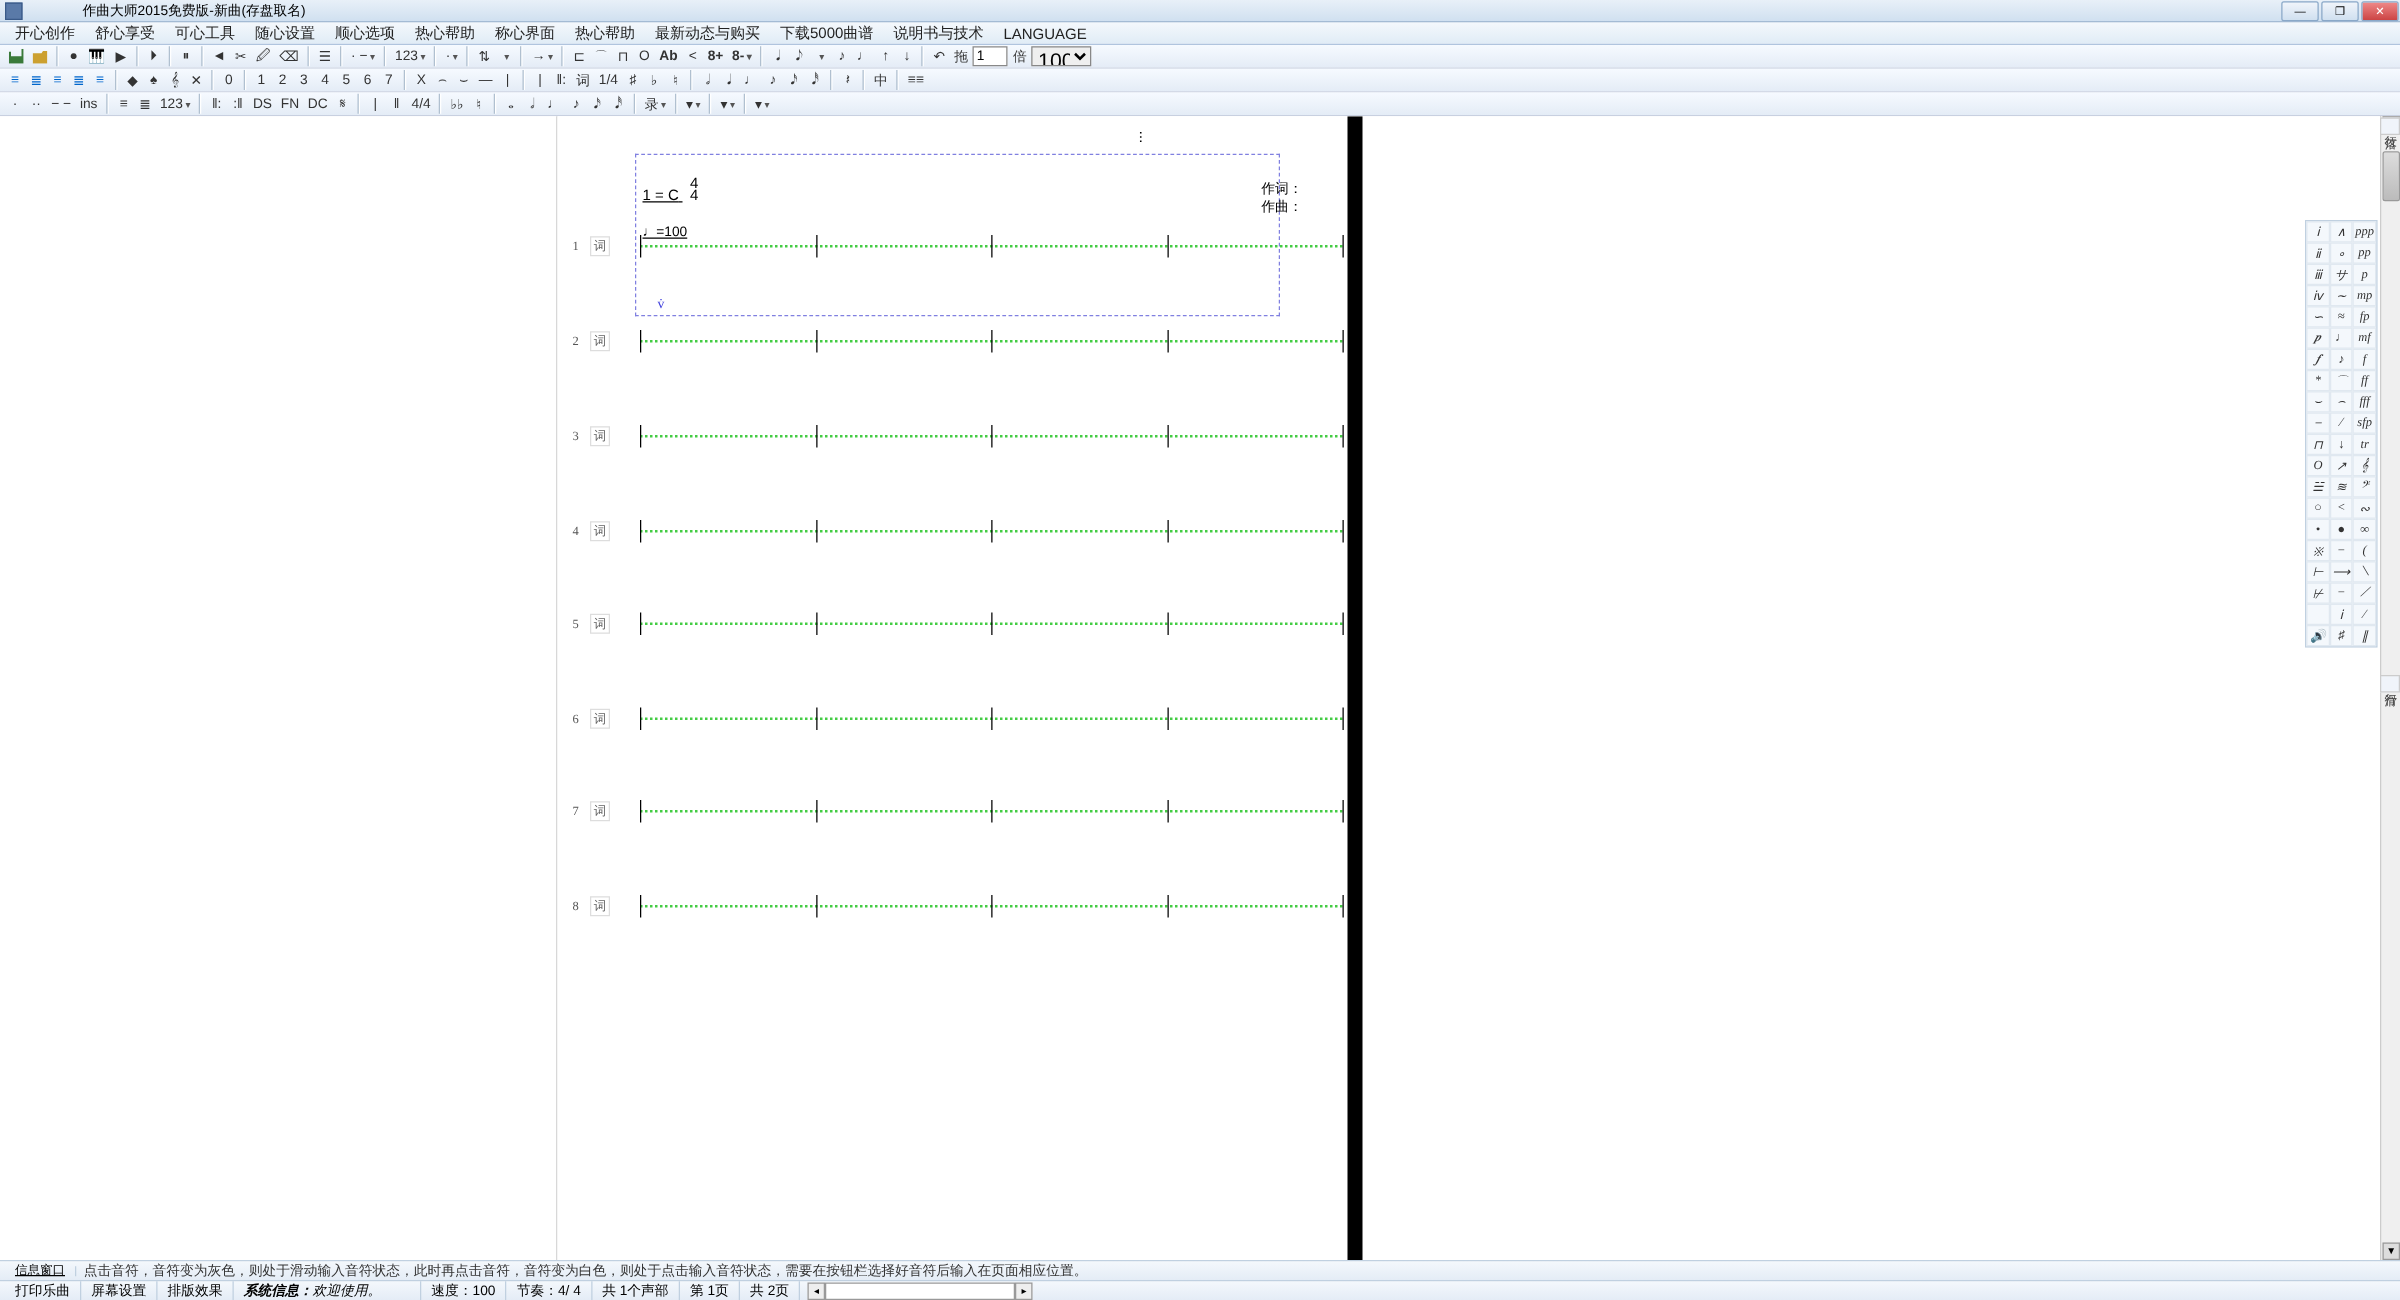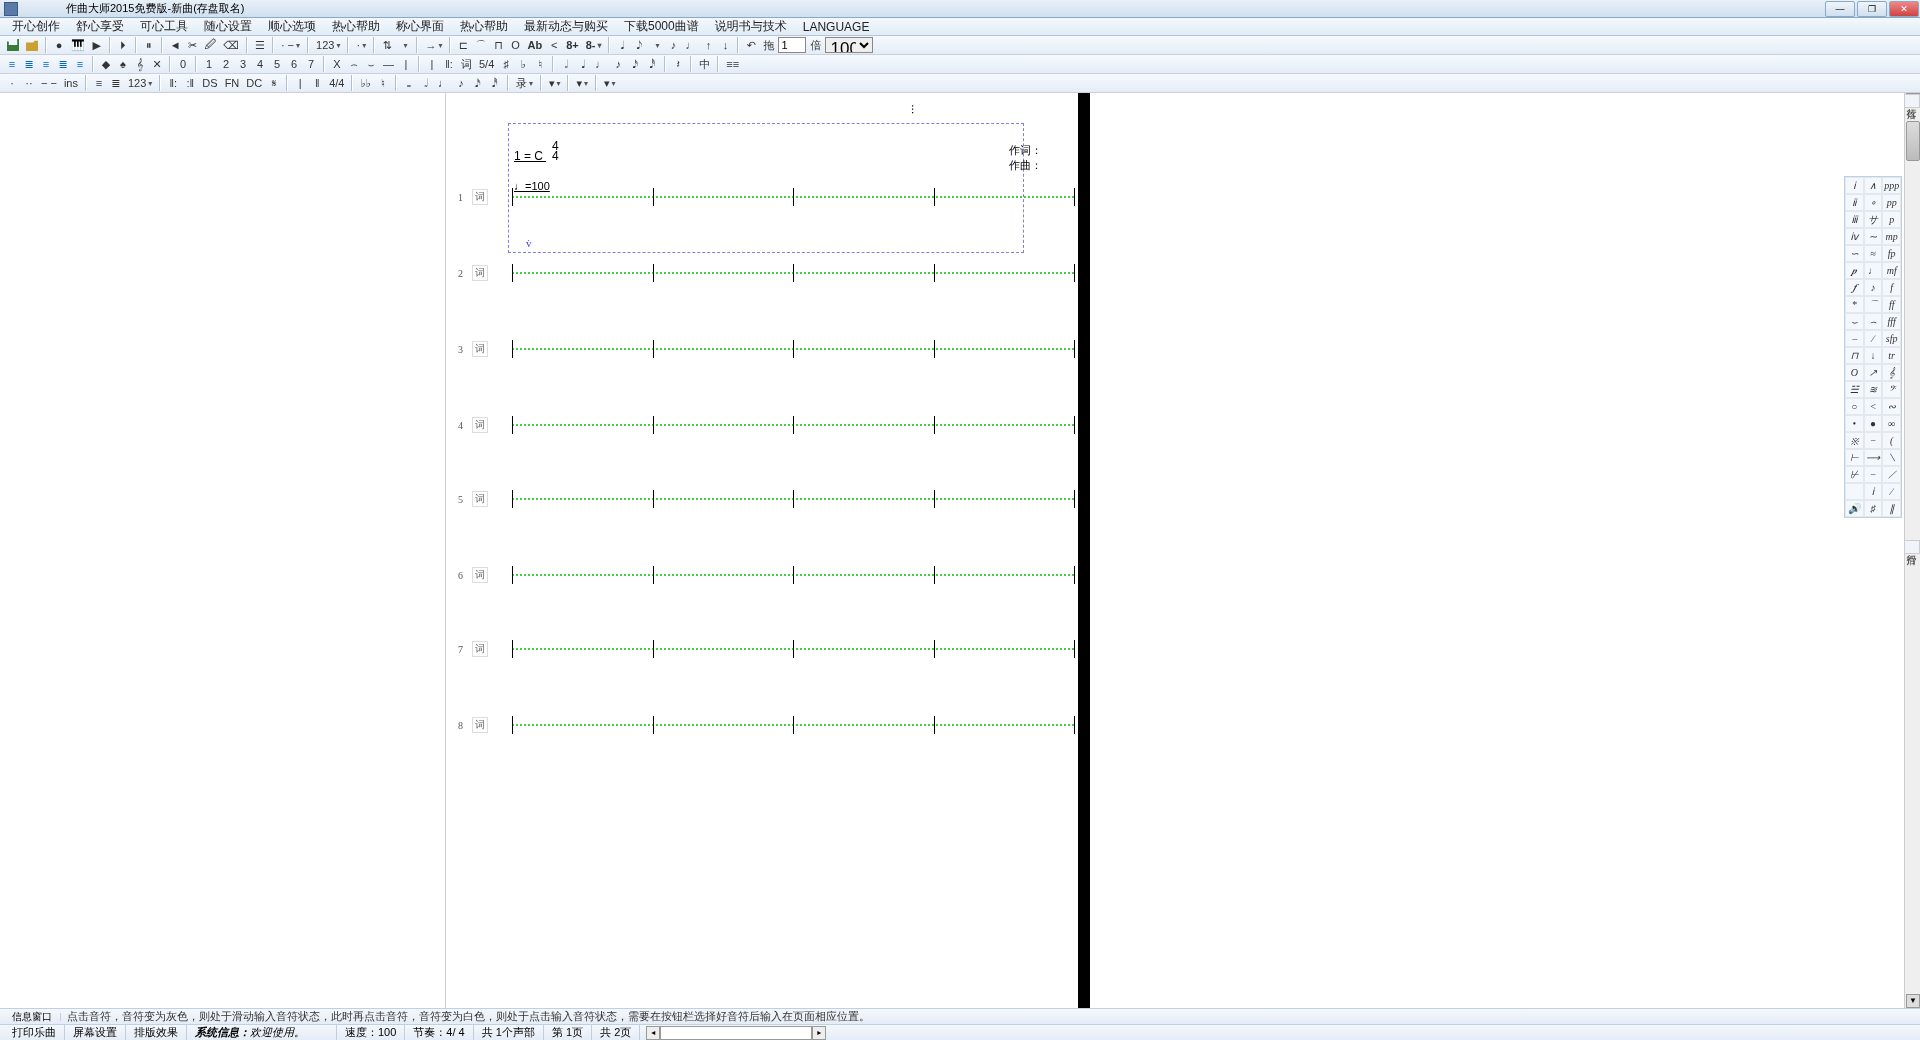--- a/index.html
+++ b/index.html
@@ -183,21 +183,21 @@
   <span class="sep"></span>
   <span class="tbtn">X</span>
   <span class="tbtn">⌢</span>
   <span class="tbtn">⌣</span>
   <span class="tbtn">—</span>
   <span class="tbtn">|</span>
   <span class="sep"></span>
   <span class="tbtn">|</span>
   <span class="tbtn">‖:</span>
   <span class="tbtn">词</span>
-  <span class="tbtn">5/4</span>
+  <span class="tbtn">1/4</span>
   <span class="tbtn">♯</span>
   <span class="tbtn">♭</span>
   <span class="tbtn">♮</span>
   <span class="sep"></span>
   <span class="tbtn">𝅗𝅥</span>
   <span class="tbtn">𝅘𝅥</span>
   <span class="tbtn">♩</span>
   <span class="tbtn">♪</span>
   <span class="tbtn">𝅘𝅥𝅯</span>
   <span class="tbtn">𝅘𝅥𝅰</span>
@@ -488,21 +488,21 @@
       <div class="pcell">🔊</div>
       <div class="pcell">♯</div>
       <div class="pcell">∥</div>
     </div>
   </div>
 
 <div class="vtab" style="position:absolute; right:0px; top:94px;">落行</div>
 <div class="vtab" style="position:absolute; right:0px; top:540px;">滑行</div>
 
 <div class="status-bar">
-  <span class="sitem" style="font-size:10px; line-height:8px;"><span>信息窗口</span></span>
+  <span class="sitem" style="font-size:10px; line-height:8px;text-decoration:underline;"><span>信息窗口</span></span>
   <span class="shint">点击音符，音符变为灰色，则处于滑动输入音符状态，此时再点击音符，音符变为白色，则处于点击输入音符状态，需要在按钮栏选择好音符后输入在页面相应位置。</span>
 </div>
 
 <div class="status-bar">
   <span class="sitem">打印乐曲</span>
   <span class="sitem">屏幕设置</span>
   <span class="sitem">排版效果</span>
   <span class="sitem" style="min-width:150px;font-style:italic;"><b>系统信息：</b><span>欢迎使用。</span></span>
   <span class="sitem">速度：100</span>
   <span class="sitem">节奏：4/ 4</span>

